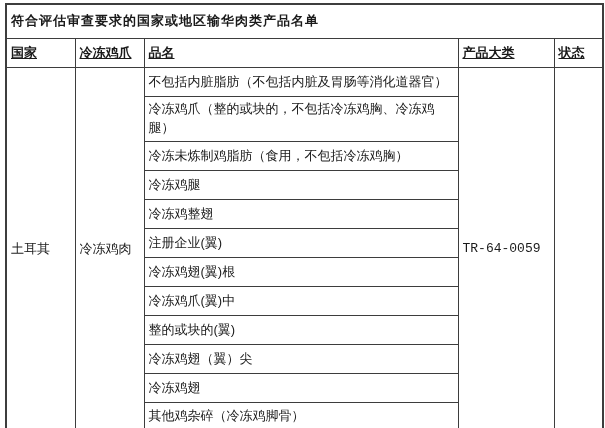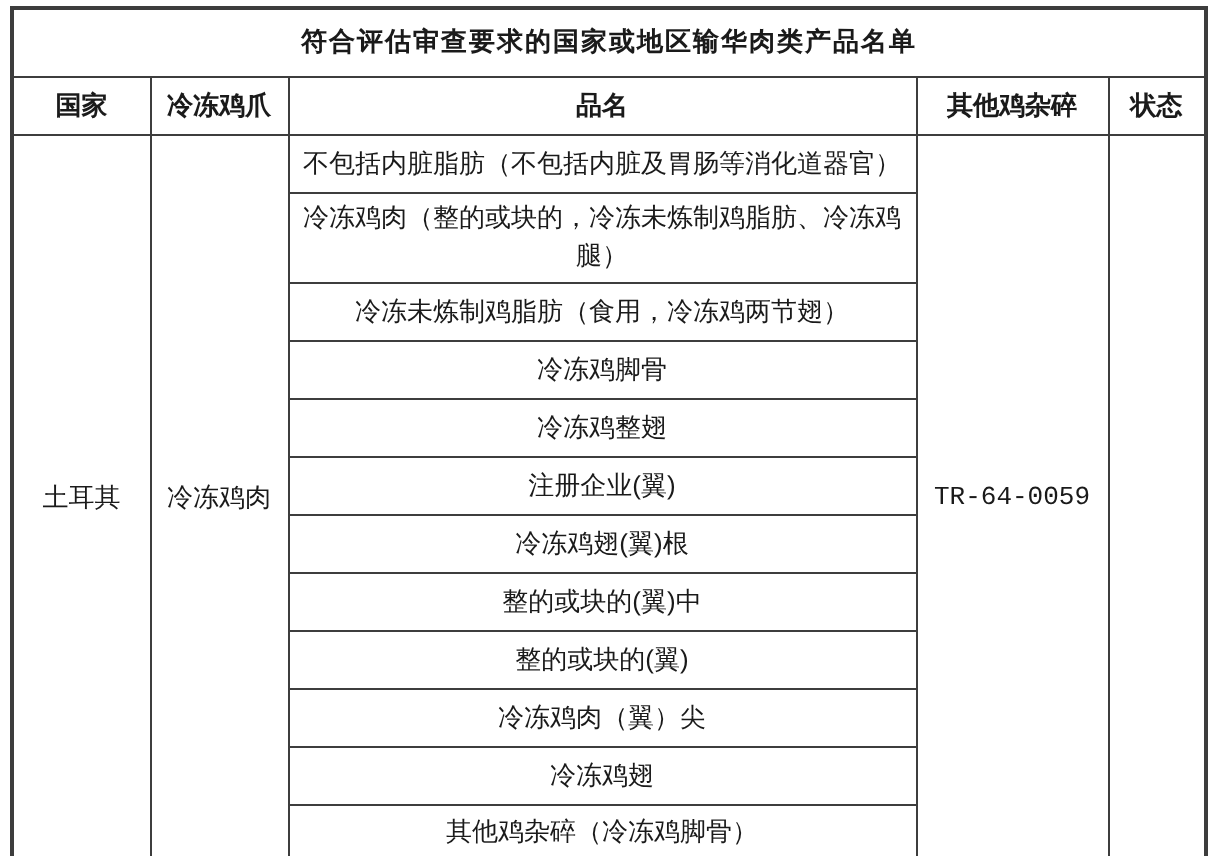--- a/index.html
+++ b/index.html
@@ -21,40 +21,40 @@
     top: 3px;
     width: 597px;
     height: 420px;
     border-collapse: collapse;
     table-layout: fixed;
     background: #ffffff;
   }
   table.doc-table td, table.doc-table th {
     border: 1px solid #3d3d3d;
     padding: 1px 4px;
-    text-align: center;
     vertical-align: middle;
     color: #1a1a1a;
     font-size: 13px;
     line-height: 1.45;
     overflow: hidden;
   }
   table.doc-table { border: 2px solid #3d3d3d; }
   .title-cell {
     font-size: 23px;
     font-weight: bold;
     letter-spacing: 1px;
     height: 31px;
     color: #000000;
   }
   .header-cell {
     font-weight: bold;
     font-size: 14px;
     height: 26px;
     color: #000000;
+    text-decoration: underline;
   }
   .row-normal { height: 29px; }
   .row-tall { height: 45px; }
   .enterprise-cell {
     font-family: "Liberation Mono", "DejaVu Sans Mono", monospace;
     font-size: 15px;
     letter-spacing: 0px;
   }
   .col-country  { width: 69px; }
   .col-category { width: 69px; }
@@ -75,56 +75,56 @@
       <col class="col-status">
     </colgroup>
     <tbody>
       <tr>
         <td colspan="5" class="title-cell">符合评估审查要求的国家或地区输华肉类产品名单</td>
       </tr>
       <tr>
         <td class="header-cell">国家</td>
         <td class="header-cell">冷冻鸡爪</td>
         <td class="header-cell">品名</td>
-        <td class="header-cell">其他鸡杂碎</td>
+        <td class="header-cell">产品大类</td>
         <td class="header-cell">状态</td>
       </tr>
       <tr class="row-normal">
         <td rowspan="12">土耳其</td>
         <td rowspan="12">冷冻鸡肉</td>
         <td>不包括内脏脂肪（不包括内脏及胃肠等消化道器官）</td>
         <td rowspan="12" class="enterprise-cell">TR-64-0059</td>
         <td rowspan="12"></td>
       </tr>
       <tr class="row-tall">
-        <td>冷冻鸡肉（整的或块的，冷冻未炼制鸡脂肪、冷冻鸡腿）</td>
+        <td>冷冻鸡爪（整的或块的，不包括冷冻鸡胸、冷冻鸡腿）</td>
       </tr>
       <tr class="row-normal">
-        <td>冷冻未炼制鸡脂肪（食用，冷冻鸡两节翅）</td>
+        <td>冷冻未炼制鸡脂肪（食用，不包括冷冻鸡胸）</td>
       </tr>
       <tr class="row-normal">
-        <td>冷冻鸡脚骨</td>
+        <td>冷冻鸡腿</td>
       </tr>
       <tr class="row-normal">
         <td>冷冻鸡整翅</td>
       </tr>
       <tr class="row-normal">
         <td>注册企业(翼)</td>
       </tr>
       <tr class="row-normal">
         <td>冷冻鸡翅(翼)根</td>
       </tr>
       <tr class="row-normal">
-        <td>整的或块的(翼)中</td>
+        <td>冷冻鸡爪(翼)中</td>
       </tr>
       <tr class="row-normal">
         <td>整的或块的(翼)</td>
       </tr>
       <tr class="row-normal">
-        <td>冷冻鸡肉（翼）尖</td>
+        <td>冷冻鸡翅（翼）尖</td>
       </tr>
       <tr class="row-normal">
         <td>冷冻鸡翅</td>
       </tr>
       <tr class="row-normal">
         <td>其他鸡杂碎（冷冻鸡脚骨）</td>
       </tr>
     </tbody>
   </table>
 </div>

